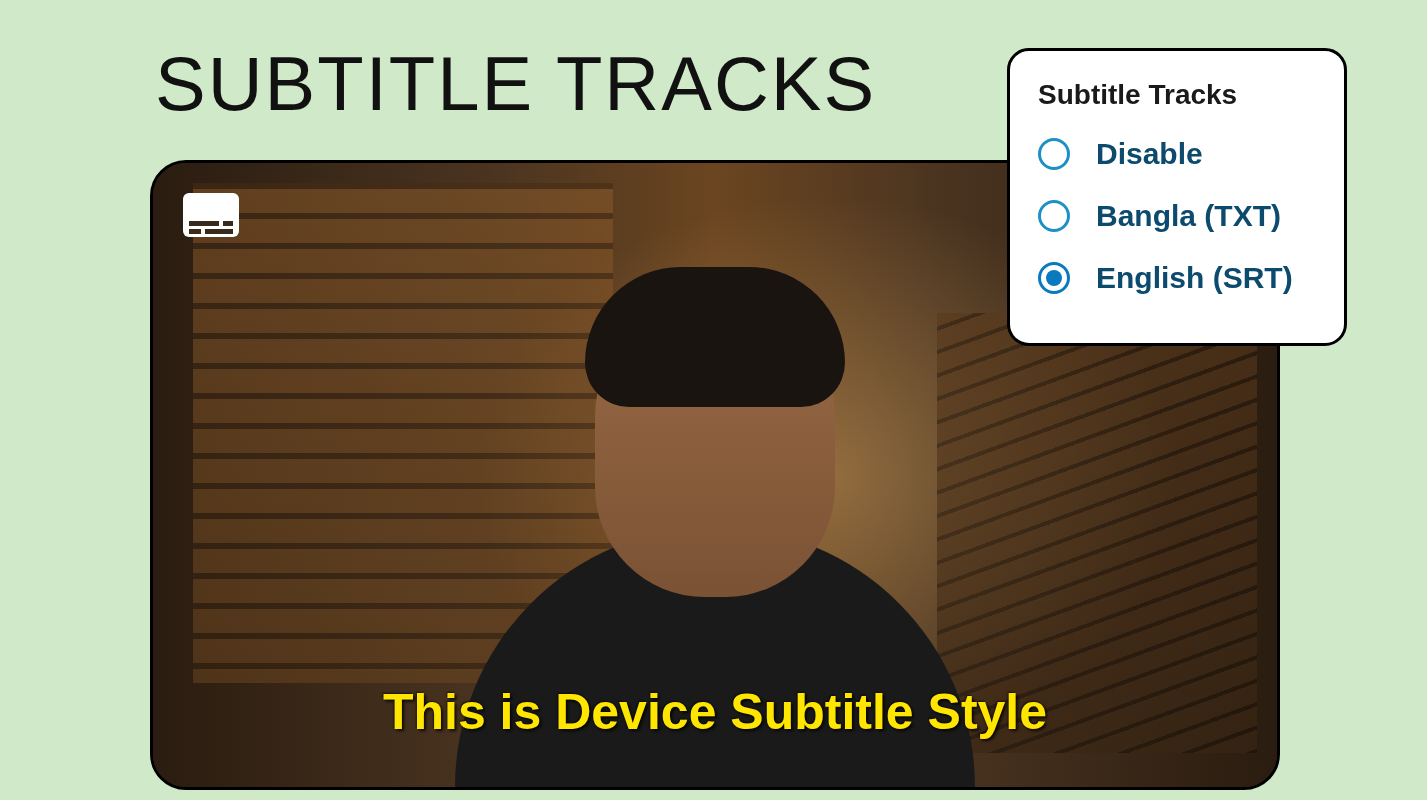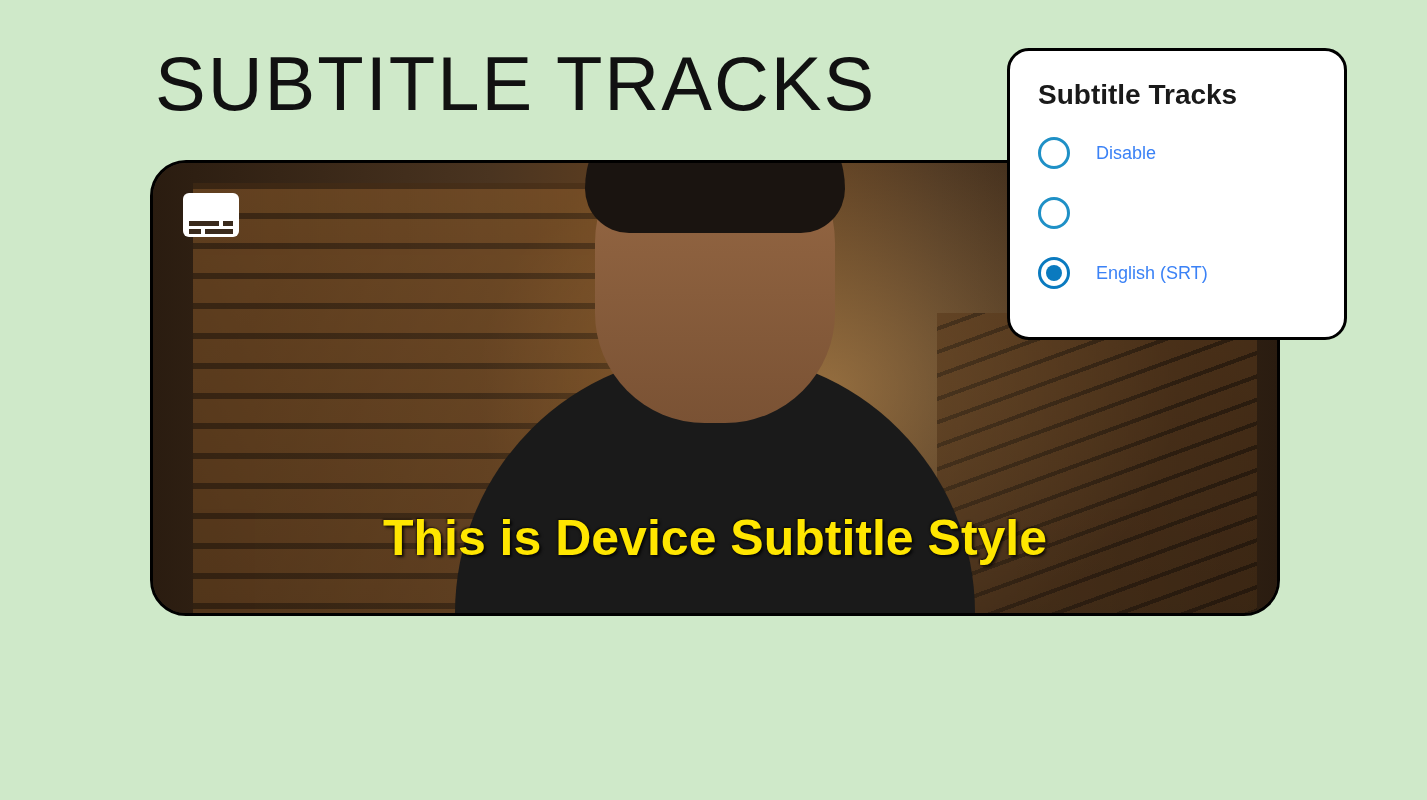--- a/index.html
+++ b/index.html
@@ -19,21 +19,21 @@
     font-size: 76px;
     letter-spacing: 2px;
     color: #111;
     text-transform: uppercase;
   }
   .video-frame {
     position: absolute;
     top: 160px;
     left: 150px;
     width: 1130px;
-    height: 456px;
+    height: 630px;
     border: 3px solid #000;
     border-radius: 36px;
     overflow: hidden;
     background: #3a2a1c;
   }
   .video-scene {
     position: absolute;
     inset: 0;
     background:
       radial-gradient(ellipse 500px 400px at 60% 50%, rgba(255,200,120,0.35), transparent 70%),
@@ -148,22 +148,23 @@
   .radio.selected::after {
     content: "";
     position: absolute;
     top: 50%; left: 50%;
     transform: translate(-50%, -50%);
     width: 16px; height: 16px;
     border-radius: 50%;
     background: #0a7abf;
   }
   .option-label {
-    font-size: 18px;
-    color: #3b82f6;
+    font-size: 30px;
+    color: #0c4a6e;
+    font-weight: bold;
   }
 </style>
 </head>
 <body>
 
 <div class="heading">SUBTITLE TRACKS</div>
 
 <div class="video-frame">
   <div class="video-scene">
     <div class="window-left"></div>
@@ -190,19 +191,20 @@
   <div class="popup-title">Subtitle Tracks</div>
 
   <div class="option">
     <div class="radio"></div>
     <div class="option-label">Disable</div>
   </div>
 
 
   <div class="option">
     <div class="radio"></div>
+    <div class="option-label">Bangla (TXT)</div>
   </div>
 
   <div class="option">
     <div class="radio selected"></div>
     <div class="option-label">English (SRT)</div>
   </div>
 </div>
 
 </body></html>

